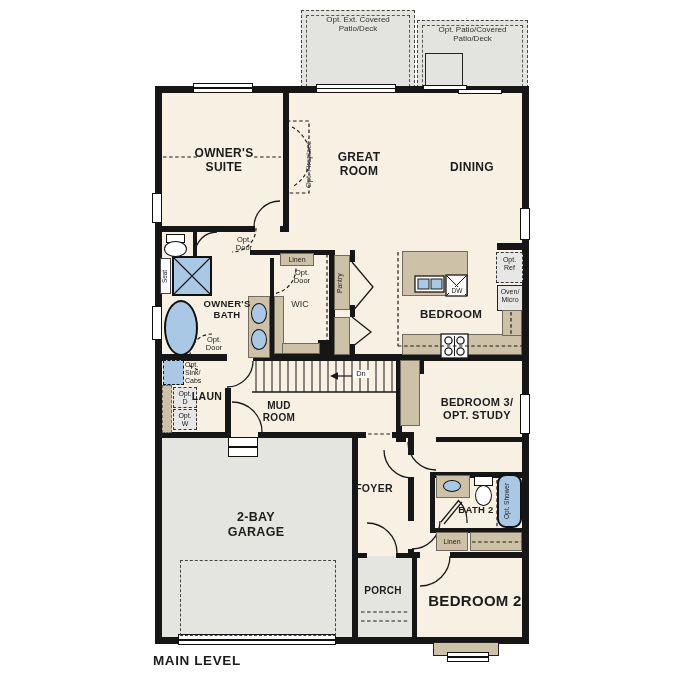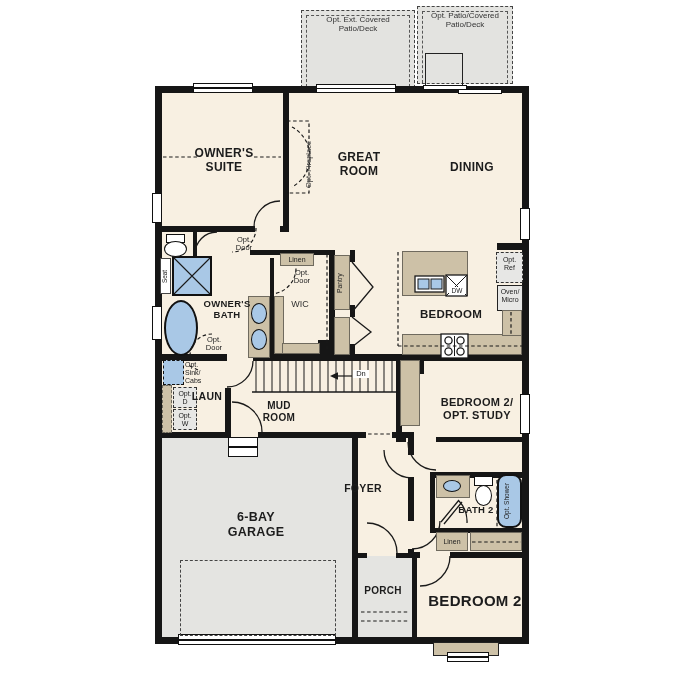--- a/index.html
+++ b/index.html
@@ -24,21 +24,21 @@
 </style>
 </head>
 <body>
 
 <div id="plan">
 
   <div class="patio" style="left:301px;top:10px;width:114px;height:78px;">
     <div class="sm pre" style="width:100%;">Opt. Ext. Covered
 Patio/Deck</div>
   </div>
-  <div class="patio" style="left:417px;top:6px;width:96px;height:78px;">
+  <div class="patio" style="left:417px;top:20px;width:111px;height:78px;">
     <div class="sm pre" style="width:100%;">Opt. Patio/Covered
 Patio/Deck</div>
   </div>
   <div class="abs" style="left:425px;top:53px;width:38px;height:34px;border:1.5px solid #222;box-sizing:border-box;z-index:2;"></div>
 
   <div class="abs" style="left:155px;top:86px;width:374px;height:558px;border:7px solid #161616;box-sizing:border-box;background:#f8f0e2;z-index:1;"></div>
 
   <div class="abs" style="left:162px;top:437px;width:192px;height:200px;background:#e4e4e1;z-index:2;"></div>
   <div class="abs" style="left:357px;top:556px;width:55px;height:81px;background:#e4e4e1;z-index:2;"></div>
 
@@ -207,28 +207,29 @@
   <div class="lbl pre z9" style="left:313px;top:150px;width:92px;font-size:12px;">GREAT
 ROOM</div>
   <div class="lbl z9" style="left:426px;top:160px;width:92px;font-size:12px;">DINING</div>
   <div class="lbl z9" style="left:410px;top:308px;width:82px;font-size:11.5px;">BEDROOM</div>
   <div class="lbl pre z9" style="left:198px;top:298px;width:58px;font-size:9.5px;">OWNER'S
 BATH</div>
   <div class="sm z9" style="left:282px;top:299px;width:36px;font-size:9px;color:#333;">WIC</div>
   <div class="lbl z9" style="left:188px;top:390px;width:38px;font-size:10.5px;">LAUN</div>
   <div class="lbl pre z9" style="left:248px;top:400px;width:62px;font-size:10px;text-align:center;">MUD
 ROOM</div>
-  <div class="lbl pre z9" style="left:428px;top:396px;width:98px;font-size:11px;">BEDROOM 2/
+  <div class="lbl pre z9" style="left:428px;top:396px;width:98px;font-size:11px;">BEDROOM 3/
 OPT. STUDY</div>
-  <div class="lbl z9" style="left:337px;top:482px;width:52px;font-size:10.5px;">FOYER</div>
+  <div class="lbl z9" style="left:348px;top:482px;width:52px;font-size:10.5px;">FOYER</div>
   <div class="lbl z9" style="left:452px;top:504px;width:48px;font-size:9.5px;">BATH 2</div>
-  <div class="lbl pre z9" style="left:200px;top:510px;width:112px;font-size:12.5px;">6-BAY
+  <div class="lbl pre z9" style="left:200px;top:510px;width:112px;font-size:12.5px;">2-BAY
 GARAGE</div>
   <div class="lbl z9" style="left:356px;top:585px;width:54px;font-size:10px;">PORCH</div>
   <div class="lbl z9" style="left:426px;top:592px;width:98px;font-size:15px;">BEDROOM 2</div>
+  <div class="lbl z9" style="left:153px;top:653px;width:120px;font-size:13.5px;text-align:left;letter-spacing:.6px;">MAIN LEVEL</div>
 
   <div class="sm vtext z9" style="left:305px;top:128px;height:72px;color:#444;">Opt. Fireplace</div>
   <div class="sm pre z9" style="left:226px;top:236px;width:36px;">Opt.
 Door</div>
   <div class="tan z9 sm" style="left:280px;top:253px;width:34px;height:13px;font-size:7px;line-height:12px;">Linen</div>
   <div class="sm pre z9" style="left:284px;top:269px;width:36px;">Opt.
 Door</div>
   <div class="sm vtext z9" style="left:336px;top:260px;height:46px;font-size:6.8px;">Pantry</div>
   <div class="sm vtext z9" style="left:161px;top:262px;height:29px;font-size:6.3px;">Seat</div>
   <div class="sm pre z9" style="left:196px;top:336px;width:36px;">Opt.

